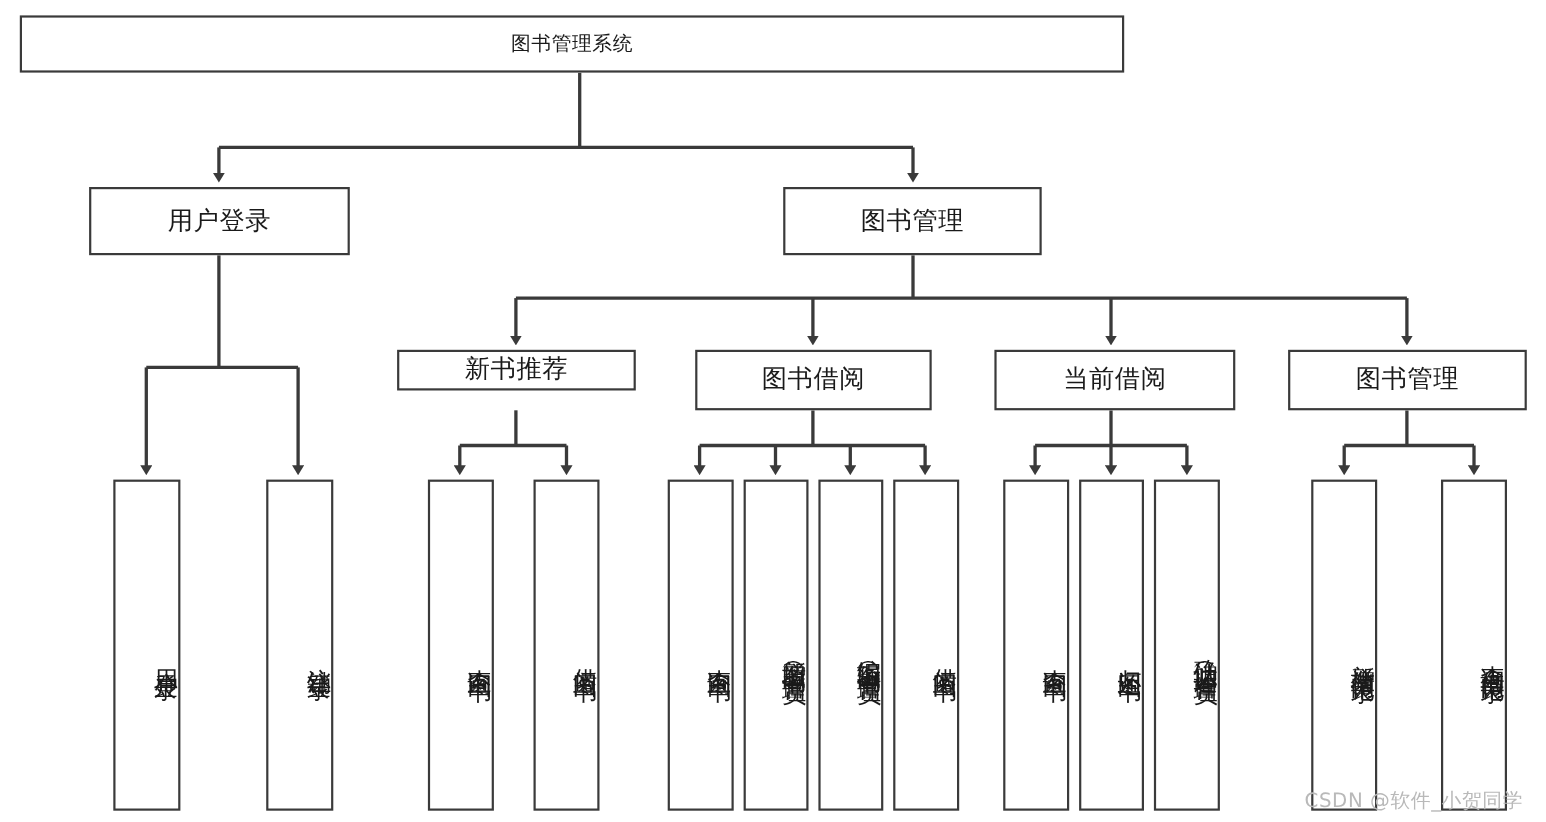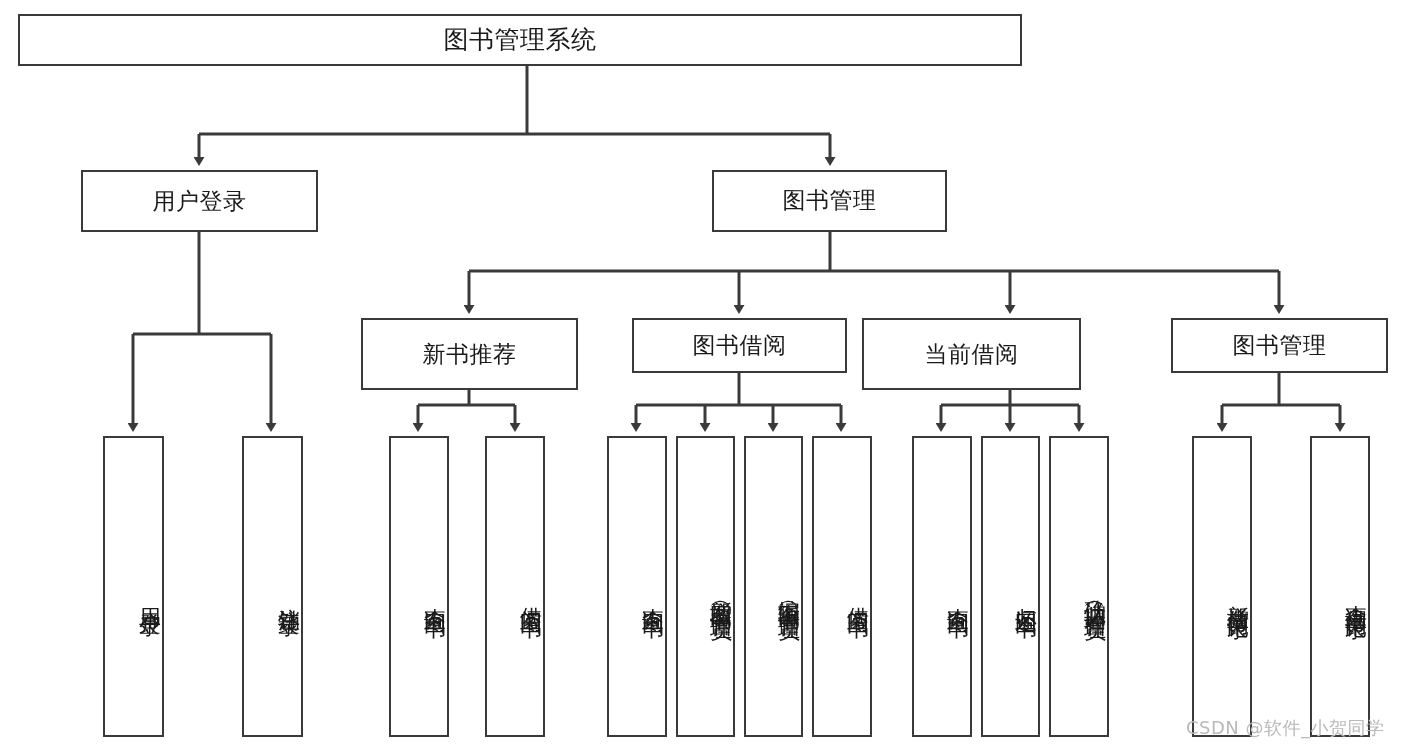--- a/index.html
+++ b/index.html
@@ -35,21 +35,21 @@
     justify-content: center;
     text-align: center;
     color: #1a1a1a;
     line-height: 1.05;
   }
   .node.h {
     font-size: 23px;
     letter-spacing: 0.5px;
   }
   .node.root {
-    font-size: 25px;
+    font-size: 18px;
   }
   .node.v {
     writing-mode: vertical-rl;
     text-orientation: upright;
     font-size: 22px;
     letter-spacing: 3px;
     align-items: flex-start;
     justify-content: center;
     padding-top: 18px;
   }
@@ -128,29 +128,29 @@
   </div>
 
   <div class="node h" style="left:81px; top:170px; width:237px; height:62px;">
     <span class="label">用户登录</span>
   </div>
 
   <div class="node h" style="left:712px; top:170px; width:235px; height:62px;font-family:Liberation Serif, serif;">
     <span class="label">图书管理</span>
   </div>
 
-  <div class="node h" style="left:361px; top:318px; width:217px; height:72px;">
+  <div class="node h" style="left:361px; top:318px; width:217px; height:37px;">
     <span class="label">新书推荐</span>
   </div>
 
   <div class="node h" style="left:632px; top:318px; width:215px; height:55px;">
     <span class="label">图书借阅</span>
   </div>
 
-  <div class="node h" style="left:862px; top:318px; width:219px; height:72px;justify-content:center;">
+  <div class="node h" style="left:904px; top:318px; width:219px; height:55px;justify-content:center;">
     <span class="label">当前借阅</span>
   </div>
 
   <div class="node h" style="left:1171px; top:318px; width:217px; height:55px;">
     <span class="label">图书管理</span>
   </div>
 
   <div class="node v" style="left:103px; top:436px; width:61px; height:301px;">
     <span class="label">用户登录</span>
   </div>

